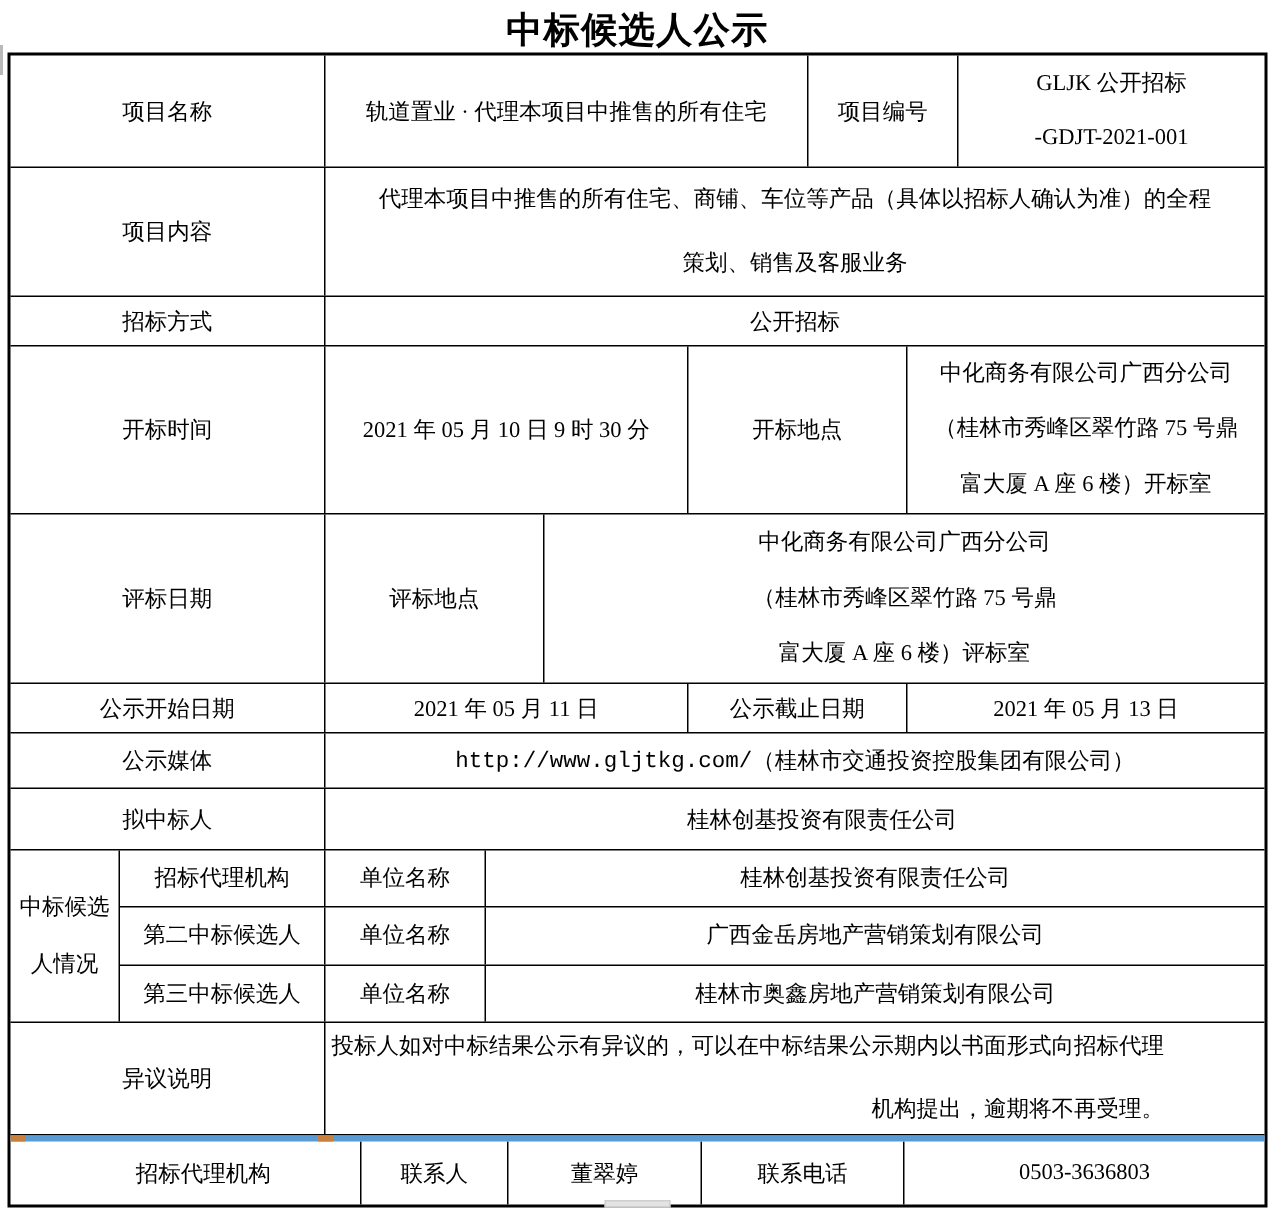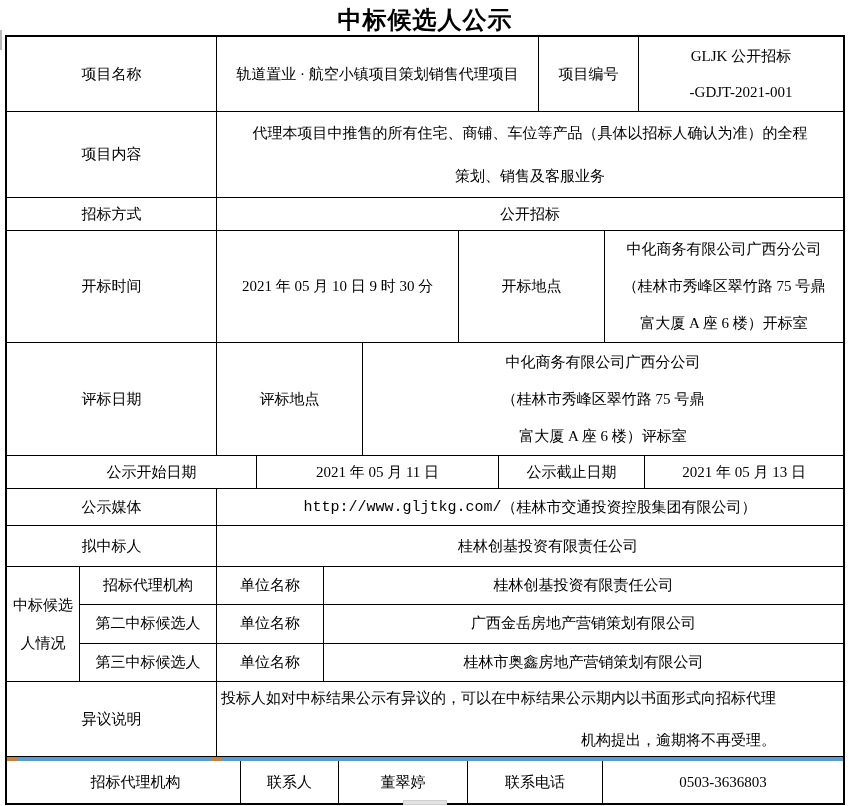--- a/index.html
+++ b/index.html
@@ -41,21 +41,21 @@
   }
   .cell:last-child { border-right: none; flex: 1; }
   .multiline { white-space: pre-line; }
 
   
   .r-name   { height: 75px; }
   .r-content{ height: 86px; }
   .r-method { height: 33px; }
   .r-open   { height: 112px; }
   .r-eval   { height: 113px; }
-  .r-pubdate{ height: 33px; padding-left: 40px; }
+  .r-pubdate{ height: 33px; }
   .r-media  { height: 37px; }
   .r-winner { height: 41px; gap: 36px; }
   .r-cands  { height: 115px; }
   .r-object { height: 75px; }
   .r-agency { height: 42px; border-bottom: none; }
 
   
   .c-label   { flex: 0 0 210px; }
   .c-name-val{ flex: 0 0 322px; }
   .c-code-lb { flex: 0 0 100px; }
@@ -100,21 +100,21 @@
 
 <div class="doc">
 
   <div class="doc-title">中标候选人公示</div>
   <div class="margin-mark"></div>
 
   <div class="tbl">
 
     <div class="row r-name">
       <div class="cell c-label">项目名称</div>
-      <div class="cell c-name-val">轨道置业 · 航空小镇项目策划销售代理项目</div>
+      <div class="cell c-name-val">轨道置业 · 代理本项目中推售的所有住宅</div>
       <div class="cell c-code-lb">项目编号</div>
       <div class="cell multiline lh-code">GLJK 公开招标
 -GDJT-2021-001</div>
     </div>
 
     <div class="row r-content">
       <div class="cell c-label">项目内容</div>
       <div class="cell multiline lh-cont">代理本项目中推售的所有住宅、商铺、车位等产品（具体以招标人确认为准）的全程
 策划、销售及客服业务</div>
     </div>

